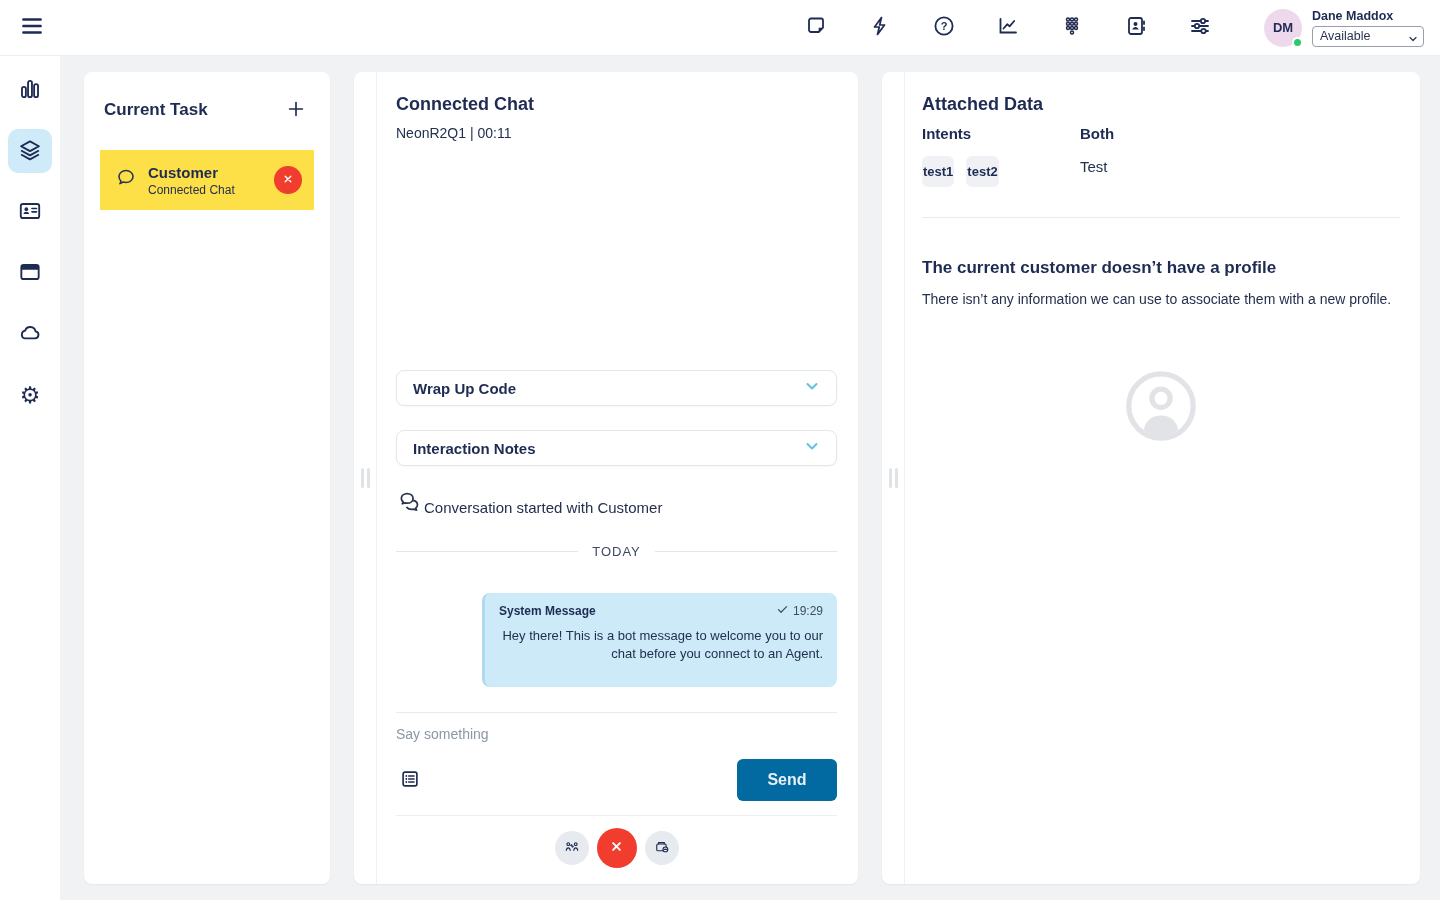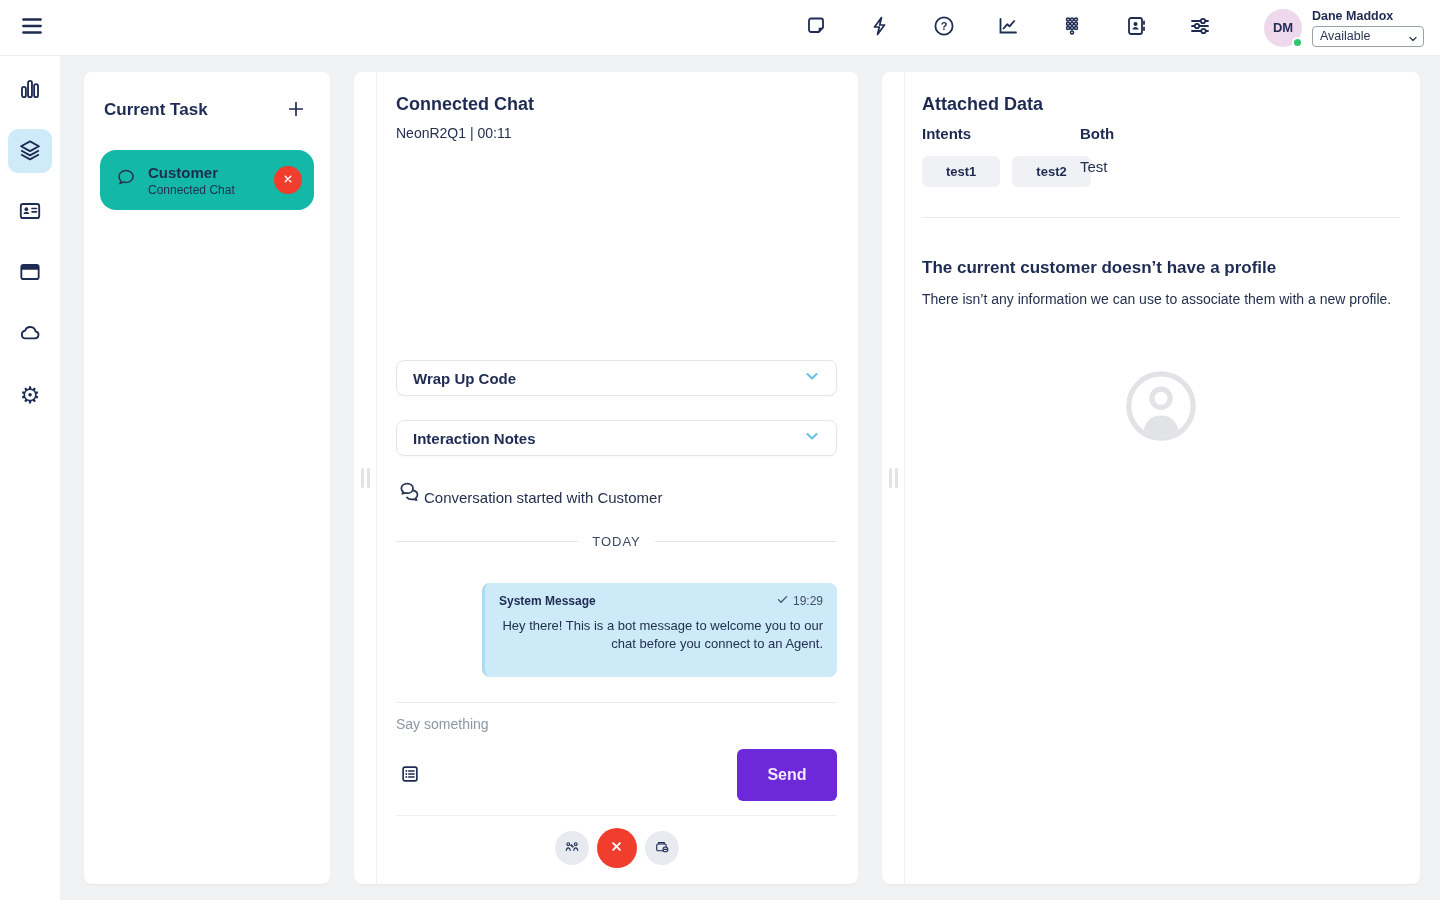--- a/index.html
+++ b/index.html
@@ -33,21 +33,21 @@
   .rail-item.active { background:#cfeaf8; }
   .gear-glyph { font-family:"DejaVu Sans", sans-serif; font-size:23px; color:#1e2b52; line-height:1; }
 
   .content { flex:1; display:flex; gap:24px; padding:16px 20px 16px 24px; min-width:0; }
   .card { background:#fff; border-radius:8px; box-shadow:0 1px 2px rgba(20,30,60,.05); display:flex; min-height:0; }
 
   
   .tasks-card { flex:0 0 246px; flex-direction:column; padding:24px 16px; }
   .tasks-head { display:flex; align-items:center; justify-content:space-between; padding:0 4px; }
   .tasks-title { font-size:17px; font-weight:bold; }
-  .task-item { margin-top:26px; background:#14b8a6; border-radius:16px; height:60px; display:flex; align-items:center;
+  .task-item { margin-top:26px; background:#fde047; border-radius:0; height:60px; display:flex; align-items:center;
                padding:0 12px 0 14px; gap:10px; cursor:pointer; }
   .task-text { flex:1; min-width:0; }
   .task-title { font-size:15px; font-weight:bold; }
   .task-sub { font-size:12px; margin-top:2px; color:#24304e; }
   .circle-btn { border:none; border-radius:50%; cursor:pointer; display:flex; align-items:center; justify-content:center; }
   .task-close { width:28px; height:28px; background:#f03d2e; }
 
   
   .gutter { flex:0 0 23px; border-right:1px solid #eef0f2; display:flex; align-items:center; justify-content:center; }
   .drag-handle { display:flex; gap:3px; cursor:col-resize; }
@@ -72,36 +72,36 @@
                 border-radius:8px; padding:10px 14px 24px; }
   .msg-head { display:flex; align-items:center; justify-content:space-between; }
   .msg-sender { font-size:12px; font-weight:bold; }
   .msg-time { display:flex; align-items:center; gap:4px; font-size:12px; color:#3f4d66; }
   .msg-body { margin-top:8px; font-size:13px; line-height:18px; text-align:right; color:#22304f; }
   .composer { margin-top:25px; border-top:1px solid #e8eaed; padding-top:12px; }
   .composer input { border:none; outline:none; width:100%; font-size:14px; font-family:"Liberation Sans",sans-serif;
                     color:#2a3550; background:transparent; }
   .composer input::placeholder { color:#8b97a6; }
   .composer-row { margin-top:16px; display:flex; align-items:center; justify-content:space-between; }
-  .send-btn { width:100px; height:52px; background:#6d28d9; border:none; border-radius:6px; color:rgba(255,255,255,.9);
+  .send-btn { width:100px; height:42px; background:#0369a1; border:none; border-radius:6px; color:rgba(255,255,255,.9);
               font-size:16px; font-weight:bold; font-family:"Liberation Sans",sans-serif; cursor:pointer; }
   .composer-divider { margin-top:14px; border-top:1px solid #edeff1; }
   .action-row { margin-top:12px; display:flex; align-items:center; justify-content:center; gap:8px; }
   .action-gray { width:34px; height:34px; background:#e7eaee; }
   .action-red { width:40px; height:40px; background:#f03d2e; }
 
   
   .data-card { flex:1; }
   .data-col { flex:1; display:flex; flex-direction:column; padding:22px 20px 16px 17px; min-width:0; }
   .data-title { font-size:18px; font-weight:bold; }
   .data-grid { display:flex; margin-top:10px; }
   .data-colblock-1 { width:158px; }
   .data-label { font-size:15px; font-weight:bold; }
   .pill-row { display:flex; gap:12px; margin-top:14px; }
-  .pill { background:#f0f1f4; border-radius:6px; padding:8px 24px; font-size:13px; font-weight:bold; color:#1e2b52; }
+  .pill { background:#f0f1f4; border-radius:6px; padding:8px 1px; font-size:13px; font-weight:bold; color:#1e2b52; }
   .both-value { margin-top:16px; font-size:15px; color:#24304e; }
   .data-divider { margin-top:30px; border-top:1px solid #e8eaec; }
   .no-profile-heading { margin-top:40px; font-size:17px; font-weight:bold; }
   .no-profile-body { margin-top:11px; font-size:14px; line-height:21px; color:#24304e; max-width:478px; }
   .profile-placeholder { margin-top:54px; display:flex; justify-content:center; }
 </style>
 </head>
 <body>
 
 <div class="app">

